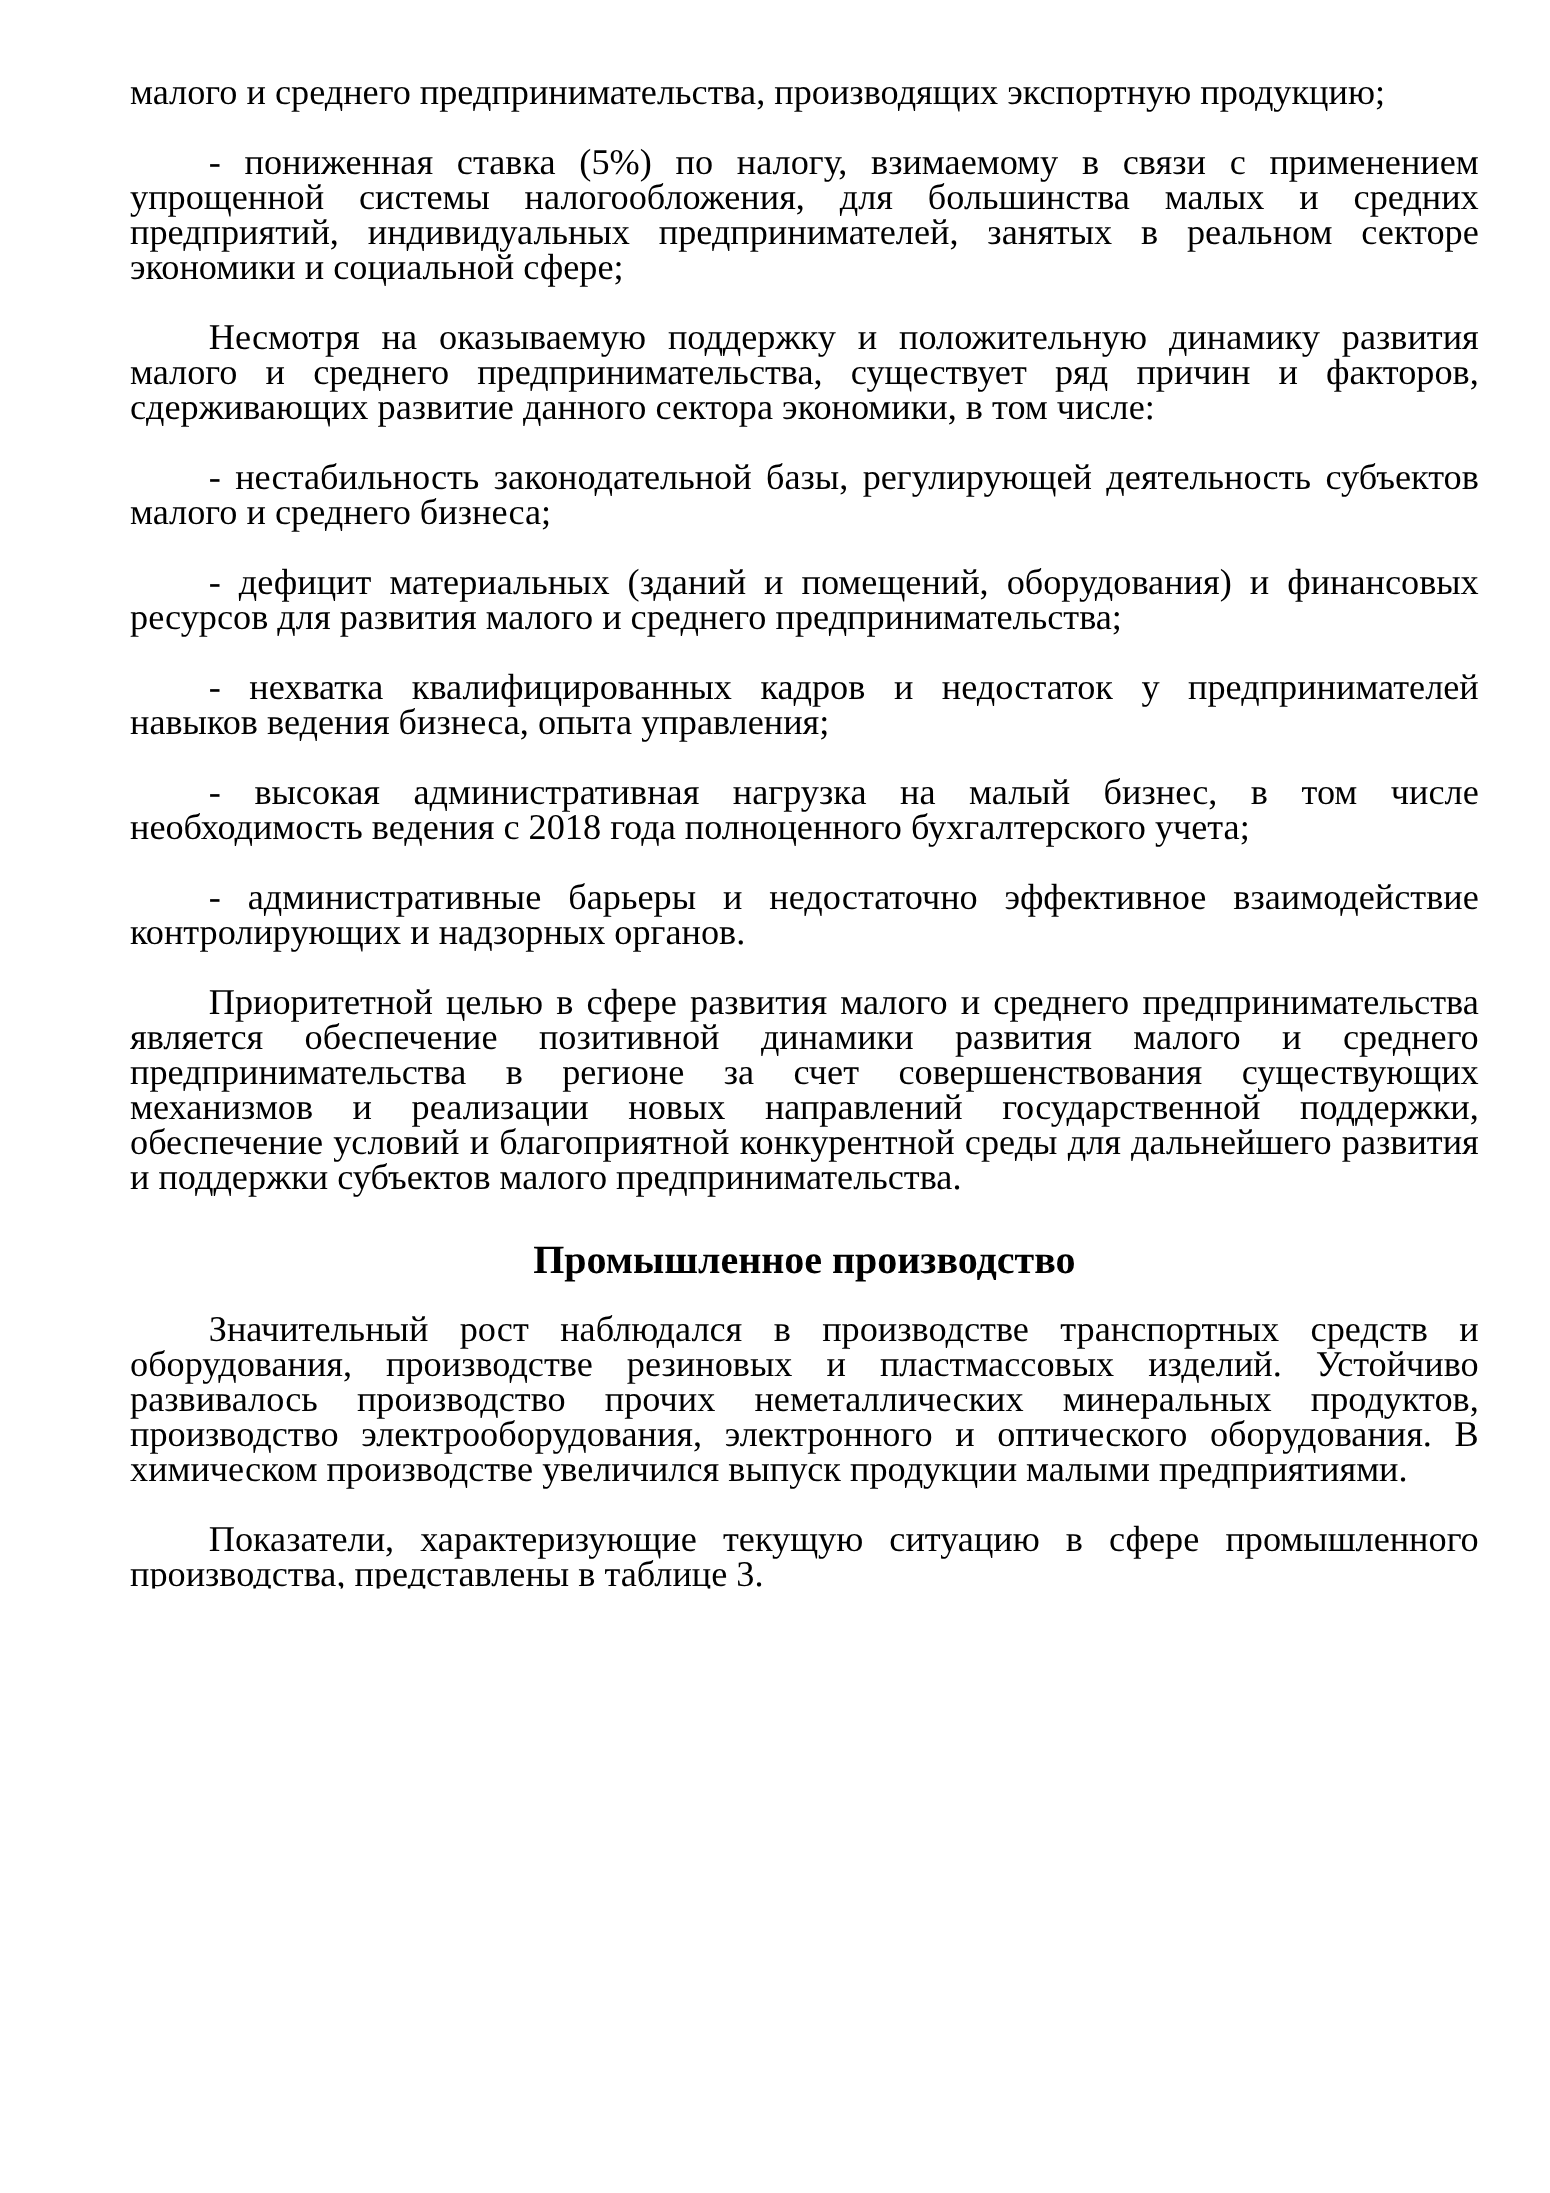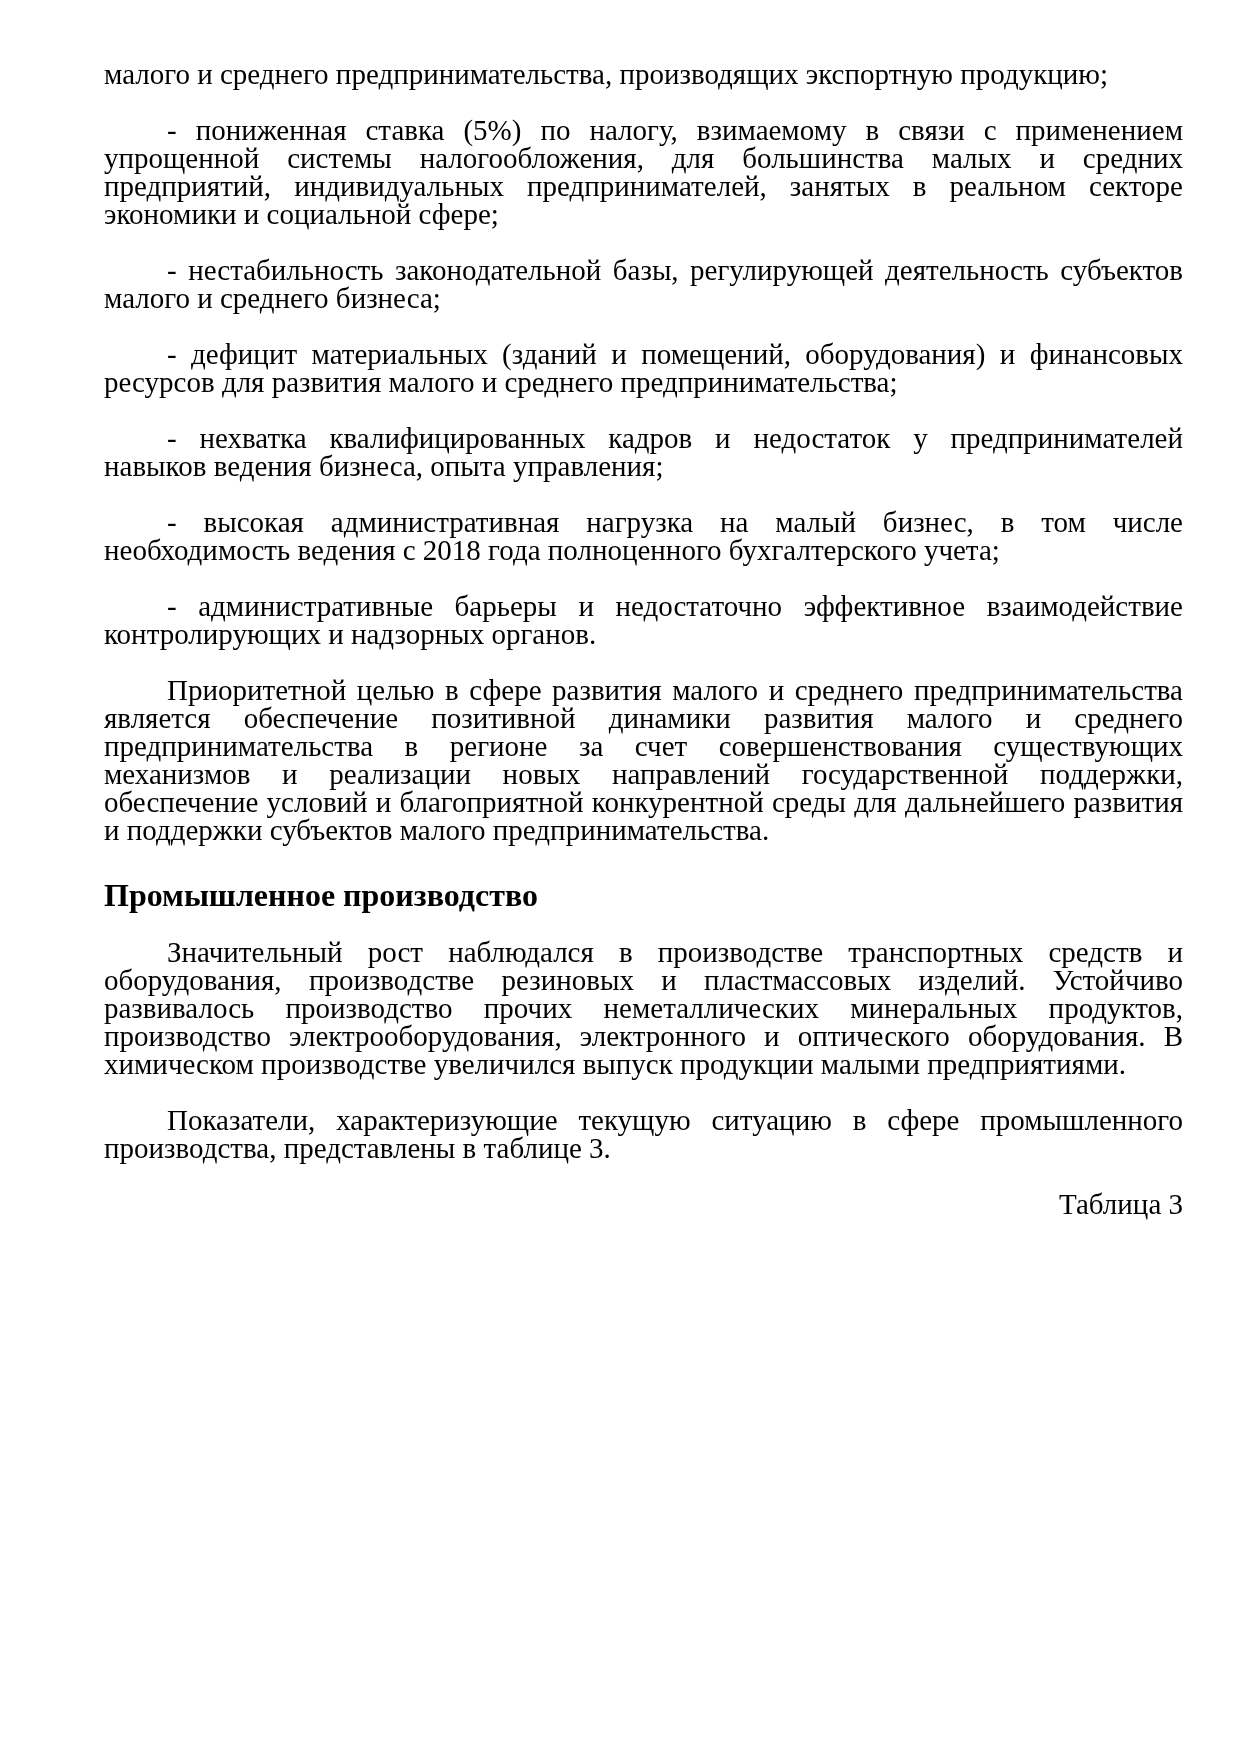--- a/index.html
+++ b/index.html
@@ -25,36 +25,37 @@
     text-align: justify;
     text-indent: 63px;
   }
   .para.continuation {
     text-indent: 0;
   }
   .section-heading {
     font-size: 32px;
     line-height: 34px;
     font-weight: bold;
-    text-align: left;
+    text-align: center;
     text-indent: 0;
     margin: 34px 0 26px 0;
   }
   .table-caption {
     margin: 0;
     text-align: right;
     text-indent: 0;
   }
 </style>
 </head>
 <body>
 
 <div class="page">
   <p class="para continuation">малого и среднего предпринимательства, производящих экспортную продукцию;</p>
   <p class="para">- пониженная ставка (5%) по налогу, взимаемому в связи с применением упрощенной системы налогообложения, для большинства малых и средних предприятий, индивидуальных предпринимателей, занятых в реальном секторе экономики и социальной сфере;</p>
+  <p class="para">Несмотря на оказываемую поддержку и положительную динамику развития малого и среднего предпринимательства, существует ряд причин и факторов, сдерживающих развитие данного сектора экономики, в том числе:</p>
   <p class="para">- нестабильность законодательной базы, регулирующей деятельность субъектов малого и среднего бизнеса;</p>
   <p class="para">- дефицит материальных (зданий и помещений, оборудования) и финансовых ресурсов для развития малого и среднего предпринимательства;</p>
   <p class="para">- нехватка квалифицированных кадров и недостаток у предпринимателей навыков ведения бизнеса, опыта управления;</p>
   <p class="para">- высокая административная нагрузка на малый бизнес, в том числе необходимость ведения с 2018 года полноценного бухгалтерского учета;</p>
   <p class="para">- административные барьеры и недостаточно эффективное взаимодействие контролирующих и надзорных органов.</p>
   <p class="para">Приоритетной целью в сфере развития малого и среднего предпринимательства является обеспечение позитивной динамики развития малого и среднего предпринимательства в регионе за счет совершенствования существующих механизмов и реализации новых направлений государственной поддержки, обеспечение условий и благоприятной конкурентной среды для дальнейшего развития и поддержки субъектов малого предпринимательства.</p>
   <h2 class="section-heading">Промышленное производство</h2>
   <p class="para">Значительный рост наблюдался в производстве транспортных средств и оборудования, производстве резиновых и пластмассовых изделий. Устойчиво развивалось производство прочих неметаллических минеральных продуктов, производство электрооборудования, электронного и оптического оборудования. В химическом производстве увеличился выпуск продукции малыми предприятиями.</p>
   <p class="para">Показатели, характеризующие текущую ситуацию в сфере промышленного производства, представлены в таблице 3.</p>
   <p class="table-caption">Таблица 3</p>

